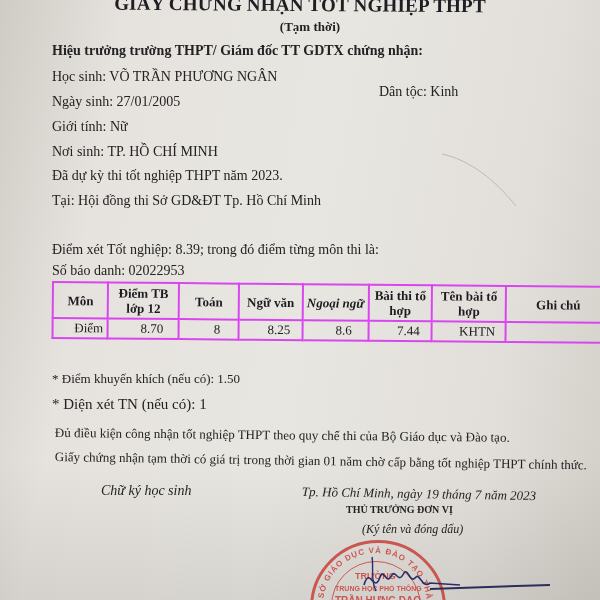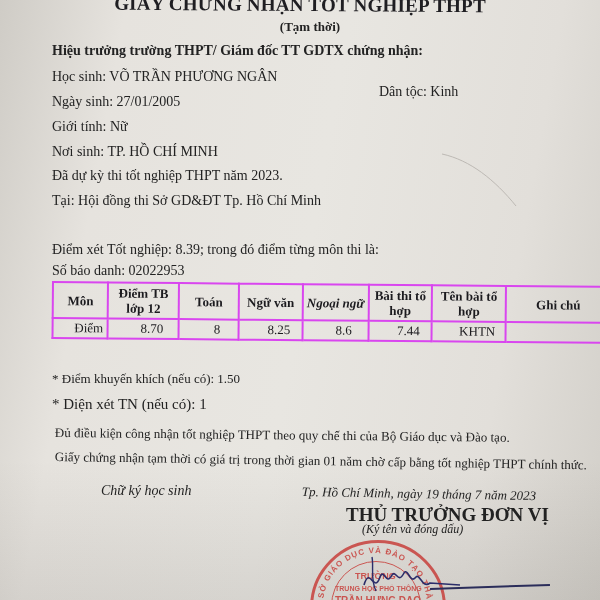--- a/index.html
+++ b/index.html
@@ -132,21 +132,21 @@
   </table>
 
 <div class="line" style="left:52px; top:371px; font-size:13px;">* Điểm khuyến khích (nếu có): 1.50</div>
 <div class="line" style="left:52px; top:396px; font-size:15px;">* Diện xét TN (nếu có): 1</div>
 
 <div class="line" style="left:55px; top:425px; font-size:13px; transform:rotate(0.6deg); transform-origin:left top;">Đủ điều kiện công nhận tốt nghiệp THPT theo quy chế thi của Bộ Giáo dục và Đào tạo.</div>
 <div class="line" style="left:55px; top:449px; font-size:13px; transform:rotate(0.9deg); transform-origin:left top;">Giấy chứng nhận tạm thời có giá trị trong thời gian 01 năm chờ cấp bằng tốt nghiệp THPT chính thức.</div>
 
 <div class="line italic" style="left:101px; top:483px; font-size:14px;text-align:right;">Chữ ký học sinh</div>
 <div class="line italic" style="left:302px; top:484px; font-size:13px; transform:rotate(1deg); transform-origin:left top;">Tp. Hồ Chí Minh, ngày 19  tháng 7 năm 2023</div>
-<div class="line bold" style="left:346px; top:504px; font-size:19px;">THỦ TRƯỞNG ĐƠN VỊ</div>
+<div class="line bold" style="left:346px; top:504px; font-size:10px;">THỦ TRƯỞNG ĐƠN VỊ</div>
 <div class="line italic" style="left:362px; top:522px; font-size:12px;">(Ký tên và đóng dấu)</div>
 
 <div class="stamp">
   <div class="stamp-inner"></div>
   <svg width="130" height="130" style="position:absolute; left:-3px; top:-3px;">
     <defs>
       <path id="ringPath" d="M 65 65 m -52 0 a 52 52 0 1 1 104 0 a 52 52 0 1 1 -104 0"></path>
     </defs>
     <text font-family="Liberation Sans, sans-serif" font-size="8" font-weight="bold" fill="#c8403c" letter-spacing="1">
       <textPath href="#ringPath" startOffset="2%">SỞ GIÁO DỤC VÀ ĐÀO TẠO THÀNH PHỐ</textPath>

